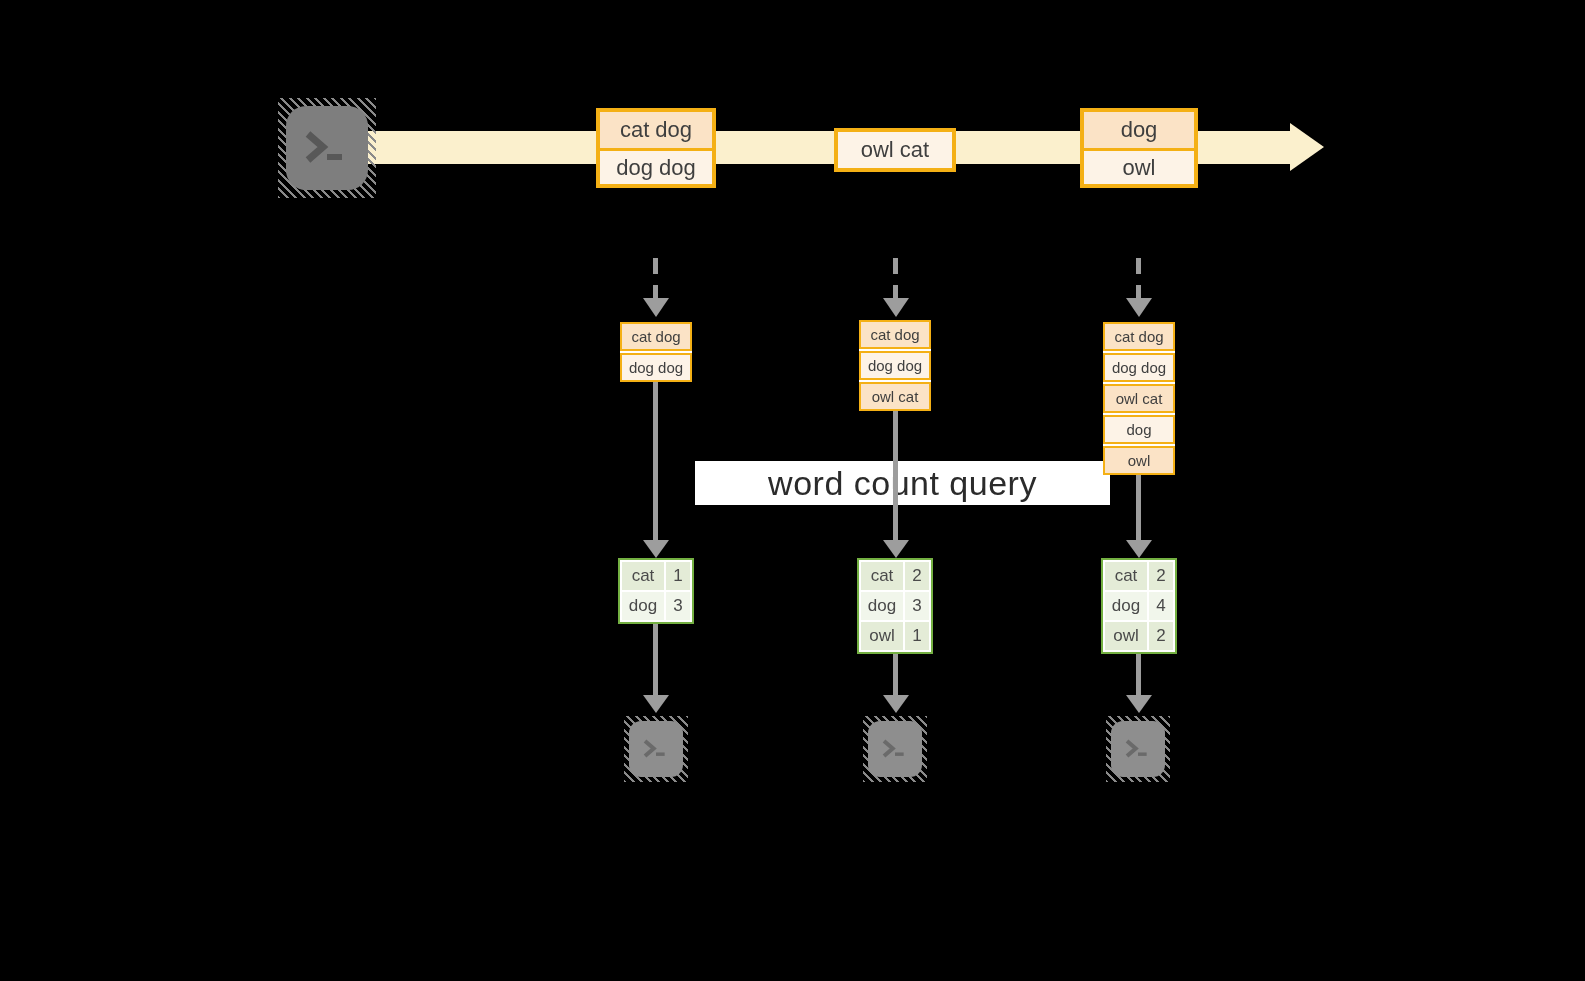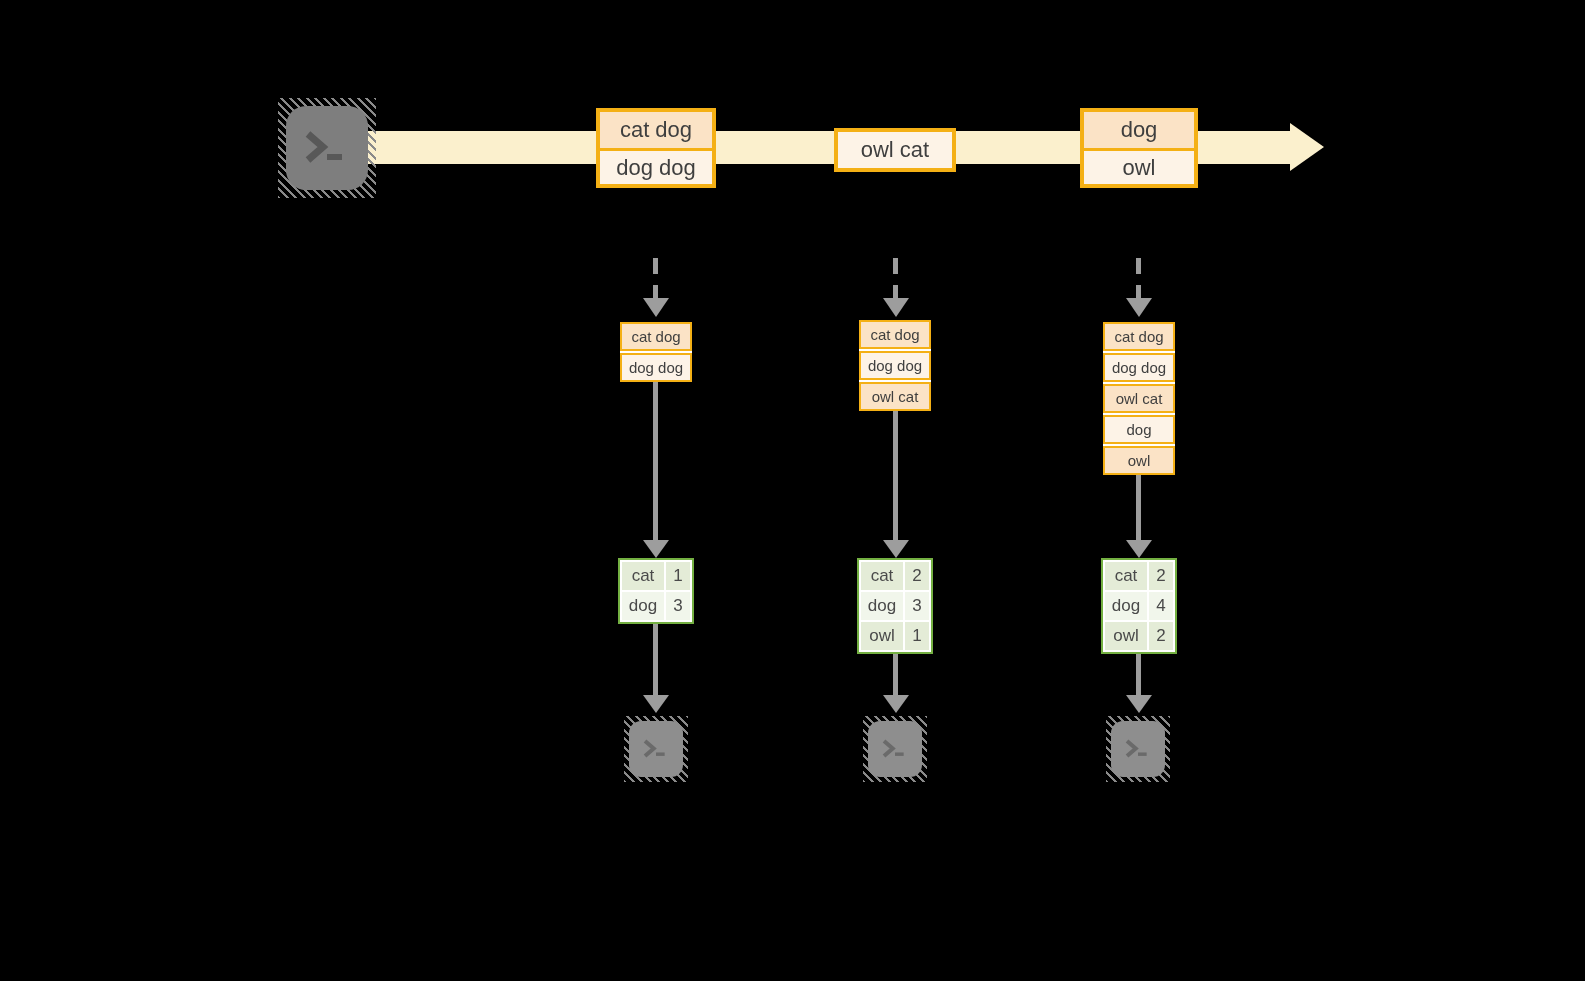--- a/index.html
+++ b/index.html
@@ -169,20 +169,23 @@
     <div class="row light">owl</div>
   </div>
 
   <div class="dashline" style="left:653px;"></div>
   <div class="dash-head" style="left:643px;"></div>
   <div class="dashline" style="left:893px;"></div>
   <div class="dash-head" style="left:883px;"></div>
   <div class="dashline" style="left:1136px;"></div>
   <div class="dash-head" style="left:1126px;"></div>
 
+  <div class="banner">
+    <span>word count query</span>
+  </div>
 
   <div class="stack" style="left:620px; top:322px;">
     <div class="srow dark">cat dog</div>
     <div class="srow light">dog dog</div>
   </div>
   <div class="stack" style="left:859px; top:320px;">
     <div class="srow dark">cat dog</div>
     <div class="srow light">dog dog</div>
     <div class="srow dark">owl cat</div>
   </div>

